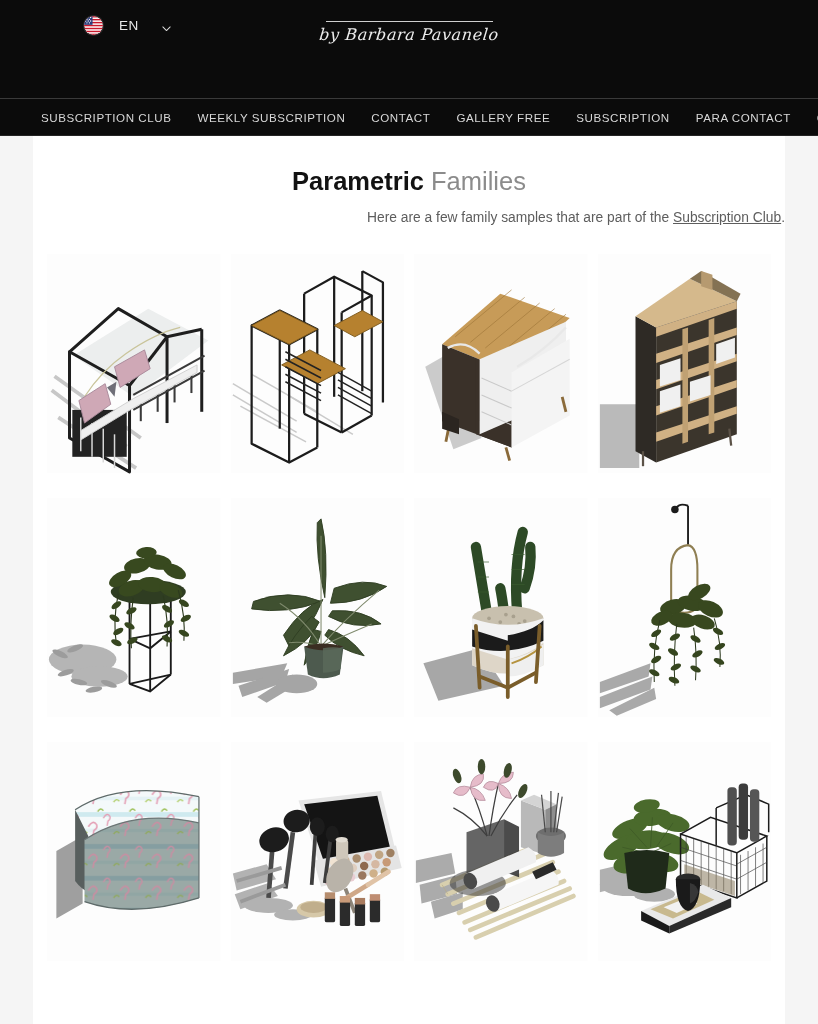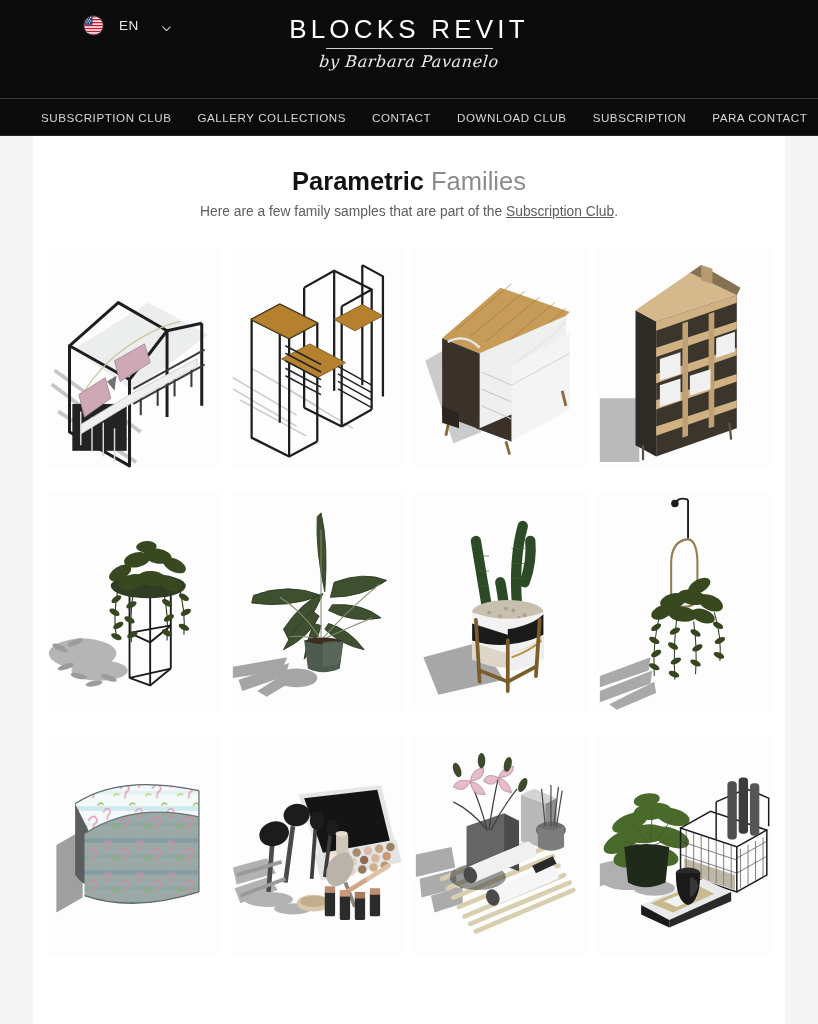--- a/index.html
+++ b/index.html
@@ -89,22 +89,22 @@
   .heading {
     text-align: center;
     padding-top: 30px;
     font-size: 25.5px;
     line-height: 1.2;
     color: #8b8b8b;
     font-weight: 400;
   }
   .heading b { color: #121212; font-weight: 700; }
   .subheading {
-    text-align: center;
-    margin-top: 7px;
+    text-align: right;
+    margin-top: 13px;
     font-size: 13.8px;
     color: #5d5d5d;
   }
   .sublink {
     color: #5d5d5d; text-decoration: underline; cursor: pointer;
   }
 
   
   .gallery {
     margin-top: 22px;
@@ -165,31 +165,30 @@
     </span>
     <span class="lang-code">EN</span>
     <span class="chev">
       <svg viewBox="0 0 12 12">
           <path d="M2 4.3 L6 8.2 L10 4.3" fill="none" stroke="#dcdcdc" stroke-width="1.1" stroke-linecap="round" stroke-linejoin="round"></path>
         </svg>
     </span>
   </div>
 
   <div class="brand">
-    <div class="brand-main">BLOCKS REVIT</div>
     <div class="brand-rule"></div>
     <div class="brand-sub">by Barbara Pavanelo</div>
   </div>
 </div>
 
 <nav class="navbar">
   <a class="navitem">SUBSCRIPTION CLUB</a>
-  <a class="navitem">GALLERY COLLECTIONS</a>
+  <a class="navitem">WEEKLY SUBSCRIPTION</a>
   <a class="navitem">CONTACT</a>
-  <a class="navitem">DOWNLOAD CLUB</a>
+  <a class="navitem">GALLERY FREE</a>
   <a class="navitem">SUBSCRIPTION</a>
   <a class="navitem">PARA CONTACT</a>
   <a class="navitem">CONTACT</a>
   <span class="account-icon">
     <svg viewBox="0 0 18 18">
         <circle cx="9" cy="5.4" r="3.5" fill="#f2f2f2"></circle>
         <path d="M1.9 17c0-4.1 3.2-6.6 7.1-6.6S16.1 12.9 16.1 17z" fill="#f2f2f2"></path>
       </svg>
   </span>
 </nav>

